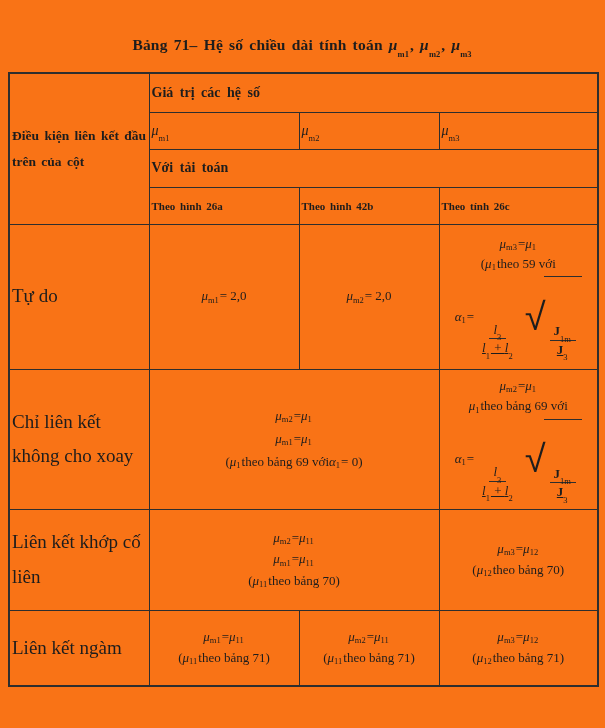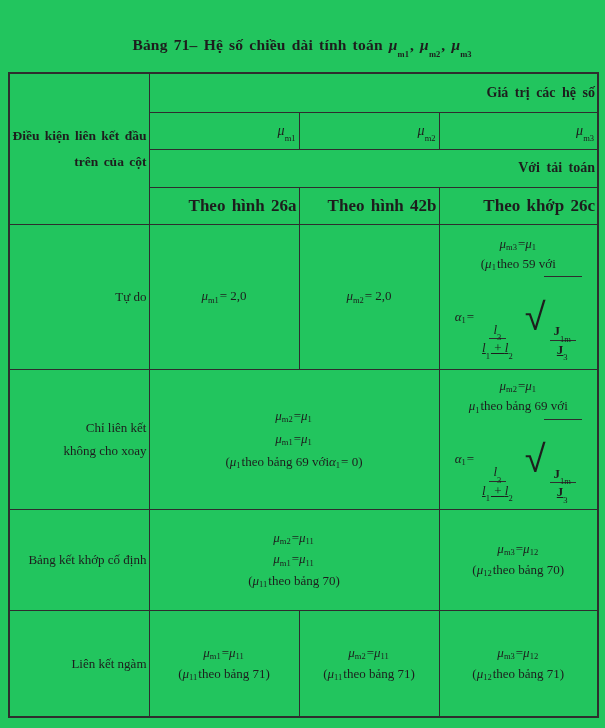--- a/index.html
+++ b/index.html
@@ -1,43 +1,43 @@
 <!DOCTYPE html>
 <html><head>
 <meta charset="utf-8">
 <style>
   html,body{margin:0;padding:0;}
   body{width:605px;height:728px;background:#e9e9e6;}
   .page{
     position:relative;width:605px;height:728px;
-    background:#22c55e;color:#1d1d1d;
+    background:#f97316;color:#1d1d1d;
     font-family:"Liberation Serif", serif;
     overflow:hidden;
   }
   .title{
     position:absolute;top:36px;left:0;right:0;
     text-align:center;font-size:15.5px;font-weight:bold;
     word-spacing:2px;letter-spacing:0.2px;
   }
   .title sub{font-weight:bold;}
   table.coef{
     position:absolute;top:72px;left:8px;width:589px;
     border-collapse:collapse;table-layout:fixed;
     border:2px solid #2e2e2e;
   }
   td{
     border:1px solid #2e2e2e;
-    text-align:right;vertical-align:middle;
+    text-align:left;vertical-align:middle;
     font-size:13px;padding:2px;
   }
   .bold{font-weight:bold;}
   .hdr{font-size:14px;word-spacing:3px;}
-  .fig{font-size:17px;word-spacing:2px;}
+  .fig{font-size:11px;word-spacing:2px;}
   .muhdr{font-size:14px;font-family:Liberation Serif, serif;}
-  .lbl{white-space:pre-line;line-height:1.8;font-size:13px;}
+  .lbl{white-space:pre-line;line-height:1.8;font-size:19px;}
   .cond{font-weight:bold;line-height:1.9;font-size:13.5px;word-spacing:2px;margin-left:30px;}
   .lines{display:flex;flex-direction:column;align-items:center;justify-content:center;gap:6px;}
   .fline{display:flex;align-items:center;justify-content:center;line-height:1.25;}
   
   .mi{font-style:italic;}
   .mb{font-weight:bold;}
   .mt{}
   sub{
     font-size:8.5px;font-style:normal;line-height:0;
     position:relative;top:3px;margin-right:1px;letter-spacing:0;
@@ -74,21 +74,21 @@
         <td class="muhdr"><span class="mi">μ</span><sub>m1</sub></td>
         <td class="muhdr"><span class="mi">μ</span><sub>m2</sub></td>
         <td class="muhdr"><span class="mi">μ</span><sub>m3</sub></td>
       </tr>
       <tr style="height:38px">
         <td colspan="3" class="bold hdr">Với tải toán</td>
       </tr>
       <tr style="height:37px">
         <td class="bold fig">Theo hình 26a</td>
         <td class="bold fig">Theo hình 42b</td>
-        <td class="bold fig">Theo khớp 26c</td>
+        <td class="bold fig">Theo tính 26c</td>
       </tr>
 
       <tr style="height:145px">
         <td class="lbl">Tự do</td>
         <td>
           <div class="lines">
             <div class="fline">
                 <span class="mi">μ</span>
                 <sub>m1</sub>
                 <span class="mt"> = 2,0</span>
@@ -201,21 +201,21 @@
                       <span class="den"><span class="mb">J</span><sub>3</sub></span>
                     </span>
                   </span>
                 </span>
               </div>
           </div>
         </td>
       </tr>
 
       <tr style="height:101px">
-        <td class="lbl">Bảng kết khớp cố định</td>
+        <td class="lbl">Liên kết khớp cố liên</td>
         <td colspan="2">
           <div class="lines" style="gap:5px">
             <div class="fline">
                 <span class="mi">μ</span>
                 <sub>m2</sub>
                 <span class="mt"> = </span>
                 <span class="mi">μ</span>
                 <sub>11</sub>
               </div>
             <div class="fline">
@@ -245,21 +245,21 @@
             <div class="fline">
                 <span class="mt">(</span>
                 <span class="mi">μ</span>
                 <sub>12</sub>
                 <span class="mt"> theo bảng 70)</span>
               </div>
           </div>
         </td>
       </tr>
 
-      <tr style="height:107px">
+      <tr style="height:76px">
         <td class="lbl">Liên kết ngàm</td>
         <td>
           <div class="lines" style="gap:5px">
             <div class="fline">
                 <span class="mi">μ</span>
                 <sub>m1</sub>
                 <span class="mt"> = </span>
                 <span class="mi">μ</span>
                 <sub>11</sub>
               </div>

